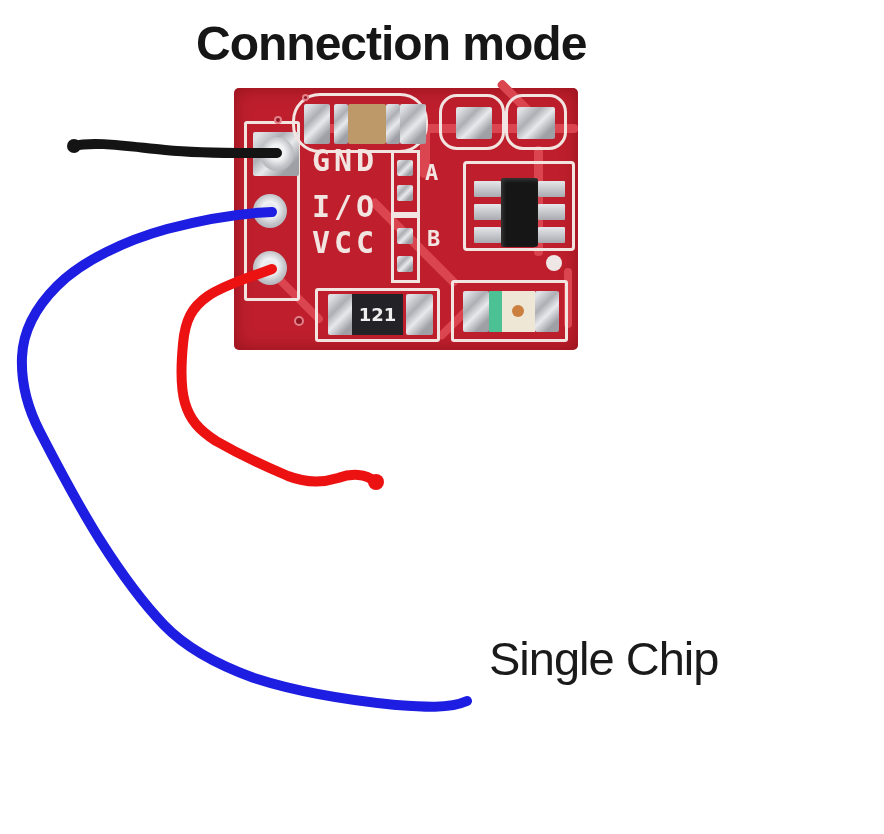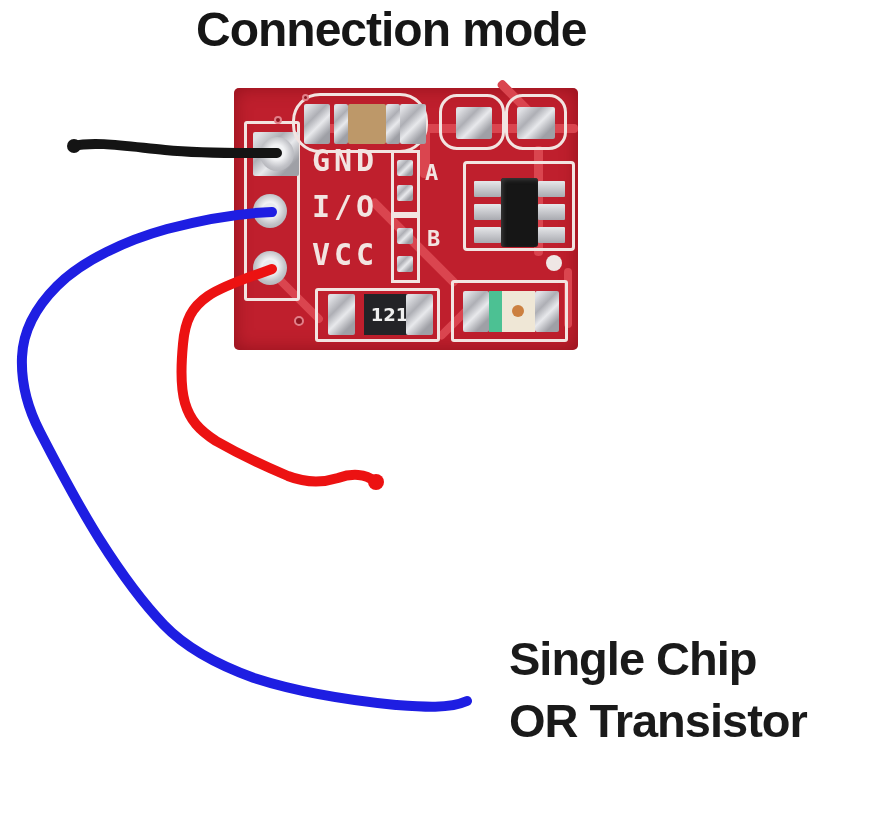--- a/index.html
+++ b/index.html
@@ -6,21 +6,21 @@
     --silk:#f2e4e1;
     --pcb:#bf1f2d;
     --trace:#da454f;
     --silver:#c6c7cc;
     --silver-dark:#b2b3b9;
   }
   html,body{margin:0;padding:0;background:#ffffff;}
   .canvas{position:relative;width:884px;height:834px;background:#ffffff;overflow:hidden;
           font-family:"Liberation Sans", sans-serif;}
 
-  .title{position:absolute;left:196px;top:2px;margin:0;font-size:48px;font-weight:800;
+  .title{position:absolute;left:196px;top:16px;margin:0;font-size:48px;font-weight:800;
          color:#161616;letter-spacing:-1px;}
 
   
   .pcb{position:absolute;left:234px;top:88px;width:344px;height:262px;background:var(--pcb);
        border-radius:5px;z-index:1;box-shadow:inset 0 0 18px rgba(90,0,8,.45);}
   .pcb *{position:absolute;box-sizing:border-box;}
   .trace{background:var(--trace);border-radius:4px;}
   .silkbox{border:3px solid var(--silk);background:transparent;}
   .pad{background:var(--silver);border-radius:2px;
        background-image:linear-gradient(135deg,#dfe0e4 10%,#aeafb5 35%,#e8e9ec 55%,#9fa0a6 80%);}
@@ -42,21 +42,21 @@
   .led-green{background:#4cc193;}
   .led-dot{border-radius:50%;background:#cc8040;}
   .white-dot{border-radius:50%;background:#efe7e5;}
 
   
   .wires{position:absolute;left:0;top:0;z-index:3;pointer-events:none;}
 
   
   .power-label{position:absolute;left:397px;top:452px;font-size:43px;font-weight:700;
                color:#c92121;z-index:4;letter-spacing:0px;}
-  .load-label{position:absolute;left:509px;top:628px;font-size:47px;font-weight:700;
+  .load-label{position:absolute;left:489px;top:628px;font-size:47px;font-weight:400;
               color:#1a1a1a;line-height:1.31;z-index:4;letter-spacing:-1px;}
 </style>
 </head>
 <body>
 
 <div class="canvas">
 
   <h1 class="title">Connection mode</h1>
 
   <div class="pcb">
@@ -73,21 +73,21 @@
     <div class="silkbox" style="left:10px;top:33px;width:56px;height:180px;border-radius:3px;"></div>
     <div class="pad" style="left:19px;top:44px;width:46px;height:44px;"></div>
     <div class="ring" style="left:26px;top:49px;width:34px;height:34px;"></div>
     <div class="ring" style="left:19px;top:106px;width:34px;height:34px;"></div>
     <div class="hole" style="left:28px;top:115px;width:16px;height:16px;"></div>
     <div class="ring" style="left:19px;top:163px;width:34px;height:34px;"></div>
     <div class="hole" style="left:28px;top:172px;width:16px;height:16px;"></div>
 
     <span class="pin-label" style="left:78px;top:58px;">GND</span>
     <span class="pin-label" style="left:78px;top:104px;">I/O</span>
-    <span class="pin-label" style="left:78px;top:152px;">VCC</span>
+    <span class="pin-label" style="left:78px;top:140px;">VCC</span>
 
     <div class="silkbox" style="left:157px;top:62px;width:29px;height:65px;"></div>
     <div class="pad" style="left:163px;top:72px;width:16px;height:16px;"></div>
     <div class="pad" style="left:163px;top:97px;width:16px;height:16px;"></div>
     <div class="silkbox" style="left:157px;top:127px;width:29px;height:68px;"></div>
     <div class="pad" style="left:163px;top:140px;width:16px;height:16px;"></div>
     <div class="pad" style="left:163px;top:168px;width:16px;height:16px;"></div>
     <span class="jumper-label" style="left:191px;top:74px;">A</span>
     <span class="jumper-label" style="left:193px;top:140px;">B</span>
 
@@ -109,21 +109,21 @@
     <div class="leg" style="left:240px;top:139px;width:27px;height:16px;"></div>
     <div class="leg" style="left:304px;top:93px;width:27px;height:16px;"></div>
     <div class="leg" style="left:304px;top:116px;width:27px;height:16px;"></div>
     <div class="leg" style="left:304px;top:139px;width:27px;height:16px;"></div>
     <div class="chip-body" style="left:267px;top:90px;width:37px;height:69px;"></div>
 
     <div class="white-dot" style="left:312px;top:167px;width:16px;height:16px;"></div>
 
     <div class="silkbox" style="left:81px;top:200px;width:125px;height:54px;border-radius:3px;"></div>
     <div class="pad" style="left:94px;top:206px;width:27px;height:41px;"></div>
-    <div class="res-black" style="left:130px;top:206px;width:51px;height:41px;">
+    <div class="res-black" style="left:118px;top:206px;width:51px;height:41px;">
       <span>121</span>
     </div>
     <div class="pad" style="left:172px;top:206px;width:27px;height:41px;"></div>
 
     <div class="silkbox" style="left:217px;top:192px;width:117px;height:62px;border-radius:3px;"></div>
     <div class="pad" style="left:229px;top:203px;width:26px;height:41px;"></div>
     <div class="led-green" style="left:255px;top:203px;width:13px;height:41px;"></div>
     <div class="led-body" style="left:268px;top:203px;width:33px;height:41px;"></div>
     <div class="led-dot" style="left:278px;top:217px;width:12px;height:12px;"></div>
     <div class="pad" style="left:301px;top:203px;width:24px;height:41px;"></div>
@@ -144,16 +144,15 @@
     <path d="M 272 269 C 254 276, 226 284, 208 296 C 192 307, 185 320, 183 344
              C 181 365, 180 386, 185 403 C 190 420, 199 430, 216 441
              C 237 453, 264 466, 288 476 C 306 483, 322 483, 338 478
              C 352 473, 366 474, 374 481" fill="none" stroke-width="10" stroke-linecap="round" stroke="#ec1212"></path>
     <circle cx="376" cy="482" r="8" fill="#ec1212"></circle>
   </svg>
 
 
   <div class="load-label">
     <div>Single Chip</div>
-    <div>OR Transistor</div>
   </div>
 
 </div>
 
 </body></html>

